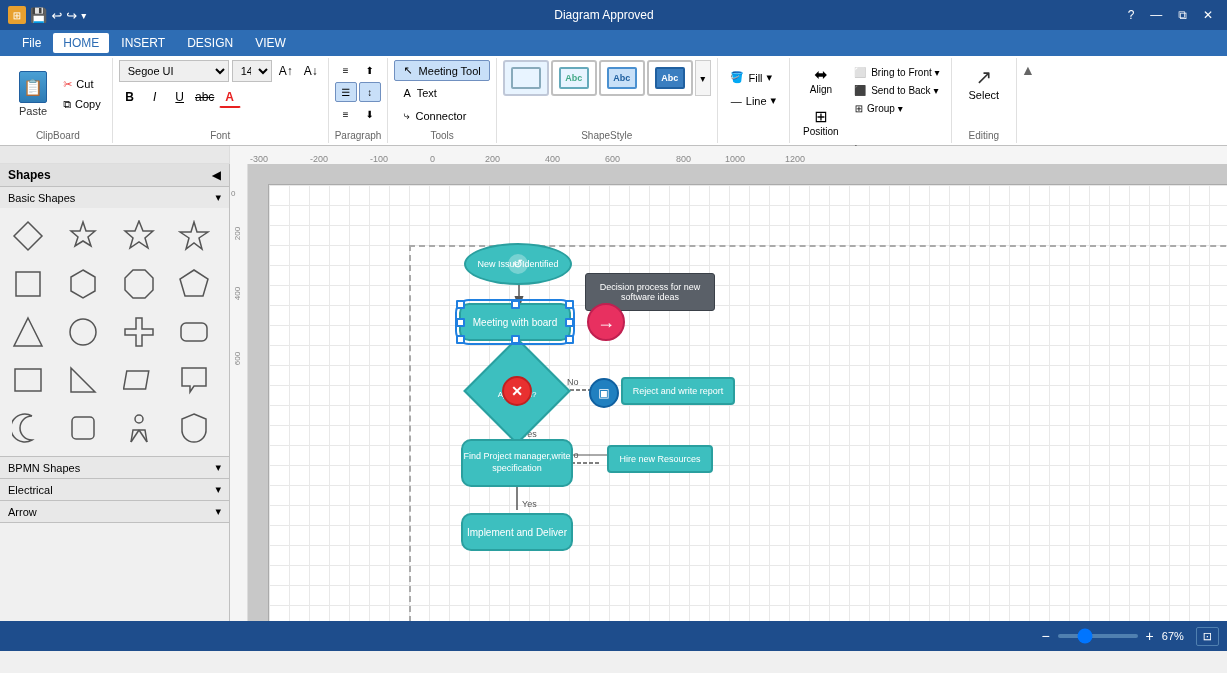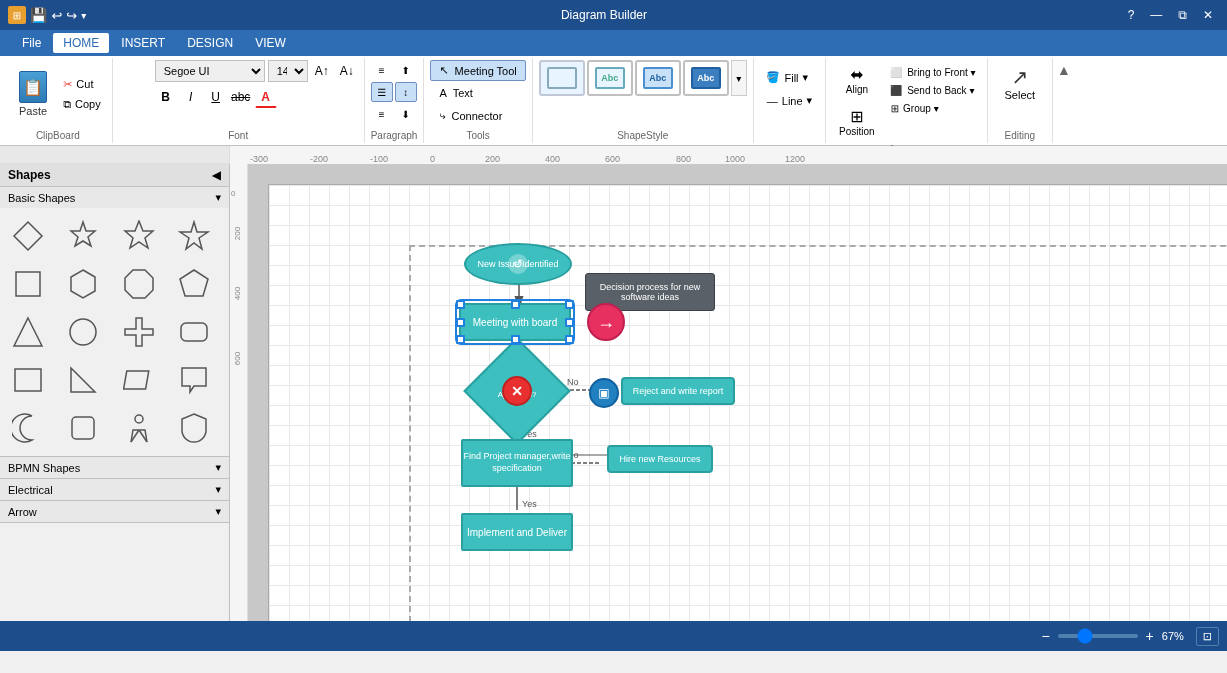--- a/index.html
+++ b/index.html
@@ -100,21 +100,21 @@
 
     .small-btns { display: flex; flex-direction: column; gap: 1px; }
     .small-btn {
       display: flex; align-items: center; gap: 4px;
       padding: 2px 4px; cursor: pointer; border: 1px solid transparent;
       border-radius: 2px; font-size: 11px;
     }
     .scissors { color: #e44; }
 
     
-    .font-group .ribbon-group-content { flex-direction: column; gap: 4px; margin-left: 36px; }
+    .font-group .ribbon-group-content { flex-direction: column; gap: 4px; }
     .font-row { display: flex; align-items: center; gap: 3px; }
     .font-select {
       border: 1px solid #c0c0c0; padding: 1px 4px; font-size: 11px;
       width: 110px; height: 22px;
     }
     .font-size-select {
       border: 1px solid #c0c0c0; padding: 1px 4px; font-size: 11px;
       width: 40px; height: 22px;
     }
     .font-btn {
@@ -333,21 +333,21 @@
       cursor: move;
       text-align: center;
     }
     .oval-shape {
       border-radius: 50%;
       background: #3dbfbf;
       color: white;
       border: 2px solid #2a9f9f;
     }
     .rect-rounded {
-      border-radius: 2px;
+      border-radius: 10px;
       background: #3dbfbf;
       color: white;
       border: 2px solid #2a9f9f;
     }
     .rect-plain {
       background: #5a6068;
       color: white;
       border: 1px solid #3a4048;
       border-radius: 3px;
       font-size: 9px;
@@ -423,21 +423,21 @@
 <body>
 
 <div id="title-bar">
   <div class="app-icons">
     <span style="background:#e8a030;width:18px;height:18px;border-radius:2px;display:flex;align-items:center;justify-content:center;font-size:10px;">⊞</span>
     <button style="background:none;border:none;color:white;cursor:pointer;font-size:14px;">💾</button>
     <button style="background:none;border:none;color:white;cursor:pointer;font-size:13px;">↩</button>
     <button style="background:none;border:none;color:white;cursor:pointer;font-size:13px;">↪</button>
     <button style="background:none;border:none;color:white;cursor:pointer;font-size:10px;">▾</button>
   </div>
-  <div class="title">Diagram Builder</div>
+  <div class="title">Diagram Approved</div>
   <div class="window-controls">
     <button>?</button>
     <button>—</button>
     <button>⧉</button>
     <button>✕</button>
   </div>
 </div>
 
 <div id="menu-bar">
   <div class="menu-item">File</div>

